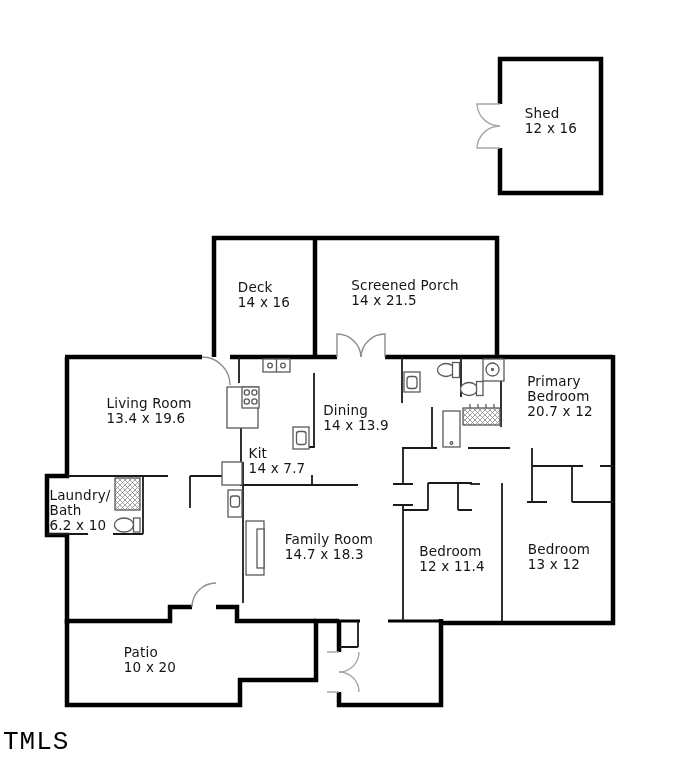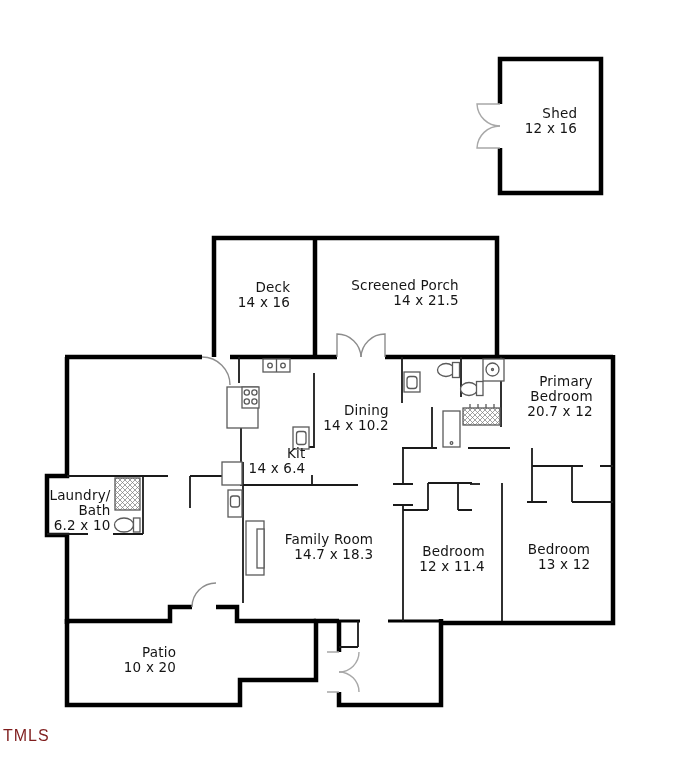--- a/index.html
+++ b/index.html
@@ -3,29 +3,29 @@
 <meta charset="utf-8">
 <style>
   html,body{margin:0;padding:0;background:#ffffff;}
   .stage{
     position:relative;width:676px;height:774px;background:#ffffff;overflow:hidden;
     font-family:"DejaVu Sans","Liberation Sans",sans-serif;
   }
   .plan-svg{position:absolute;left:0;top:0;}
   .room-label{
     position:absolute;transform:translate(-50%,-50%);
-    text-align:right;white-space:nowrap;
+    text-align:left;white-space:nowrap;
     font-size:13.5px;line-height:1.12;color:#141414;
     letter-spacing:0.2px;
   }
   .room-label span{display:block;}
   .watermark{
     position:absolute;left:3px;top:727px;
-    font-size:16px;color:#7f1d1d;letter-spacing:1px;
-    font-family:Liberation Sans, sans-serif;
+    font-size:26px;color:#000000;letter-spacing:1px;
+    font-family:Liberation Mono, monospace;
   }
 </style>
 </head>
 <body>
 
 <div class="stage">
 
   <svg class="plan-svg" width="676" height="774" viewBox="0 0 676 774">
     <defs>
       <pattern id="hatch" width="5" height="5" patternUnits="userSpaceOnUse">
@@ -170,27 +170,31 @@
     <span>12 x 16</span>
   </div>
   <div class="room-label" style="left:264px;top:295px">
     <span>Deck</span>
     <span>14 x 16</span>
   </div>
   <div class="room-label" style="left:405px;top:293px">
     <span>Screened Porch</span>
     <span>14 x 21.5</span>
   </div>
+  <div class="room-label" style="left:149px;top:411px">
+    <span>Living Room</span>
+    <span>13.4 x 19.6</span>
+  </div>
   <div class="room-label" style="left:356px;top:418px">
     <span>Dining</span>
-    <span>14 x 10.2</span>
+    <span>14 x 13.9</span>
   </div>
   <div class="room-label" style="left:277px;top:461px">
     <span>Kit</span>
-    <span>14 x 6.4</span>
+    <span>14 x 7.7</span>
   </div>
   <div class="room-label" style="left:560px;top:397px">
     <span>Primary</span>
     <span>Bedroom</span>
     <span>20.7 x 12</span>
   </div>
   <div class="room-label" style="left:80px;top:511px">
     <span>Laundry/</span>
     <span>Bath</span>
     <span>6.2 x 10</span>

